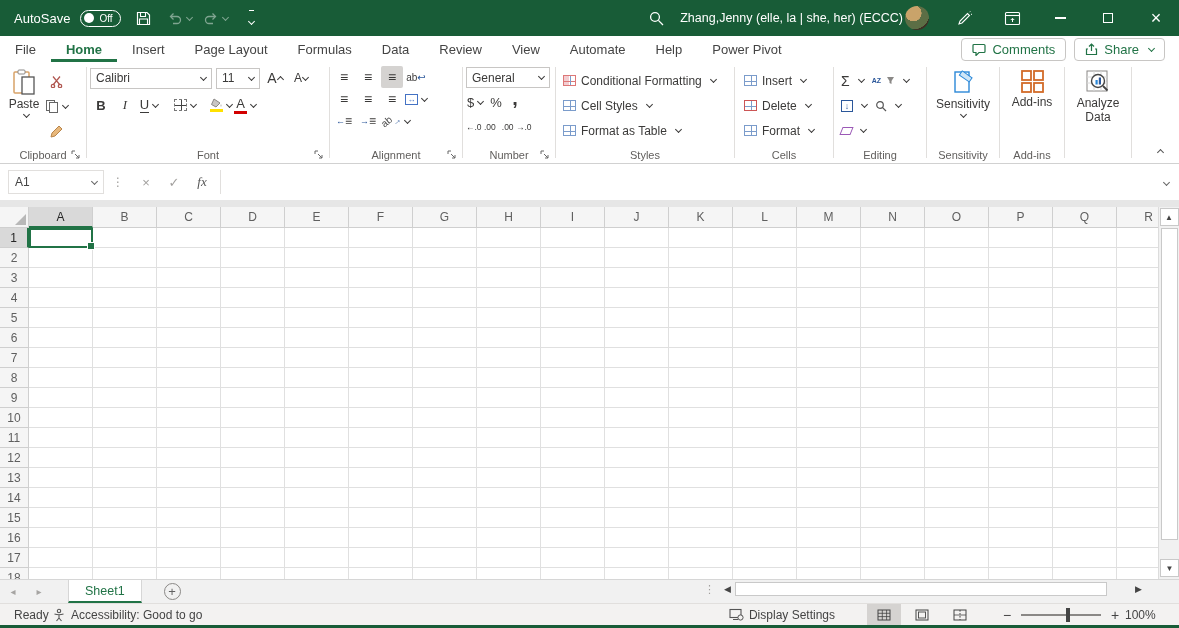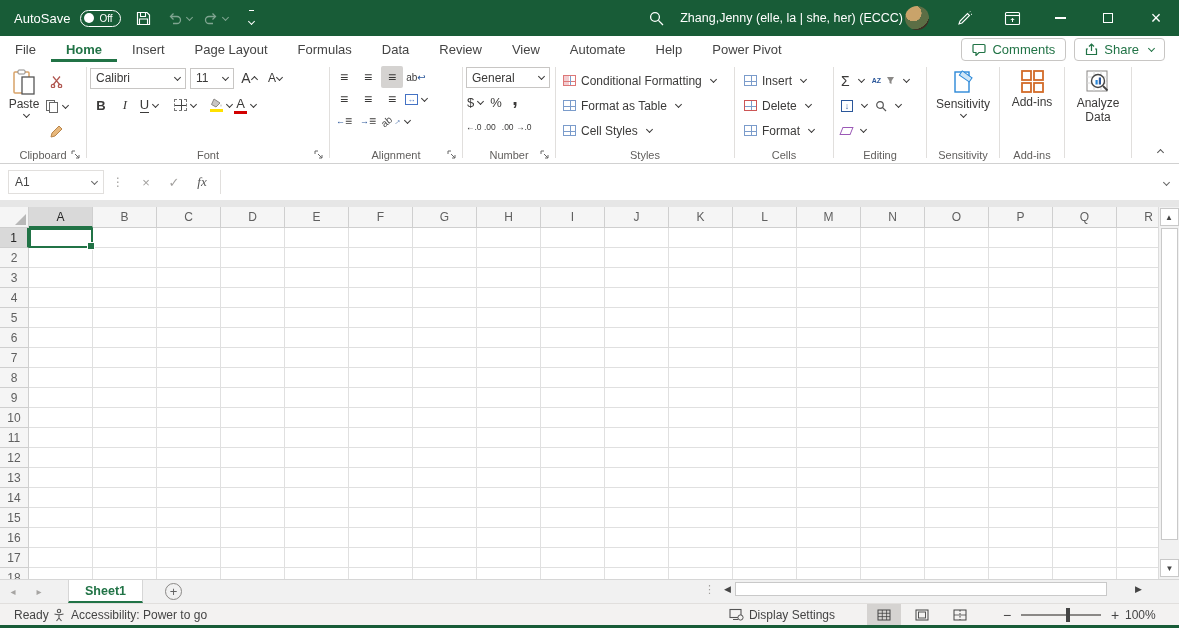--- a/index.html
+++ b/index.html
@@ -76,21 +76,21 @@
   .selbox{position:absolute;left:29px;top:21px;width:64px;height:20px;border:2px solid #217346;pointer-events:none}
   .selbox::after{content:"";position:absolute;right:-4px;bottom:-4px;width:6px;height:6px;background:#217346;border:1px solid #fff}
   
   .vscroll{position:absolute;left:1158px;top:207px;width:21px;height:372px;background:#f1f1f1;border-left:1px solid #dcdcdc}
   .varrow{width:19px;height:18px;background:#fff;border:1px solid #c9c9c9;display:flex;align-items:center;justify-content:center;font-size:8px;color:#444;margin:1px auto 0;cursor:pointer}
   .vthumb{width:17px;height:312px;background:#fff;border:1px solid #c9c9c9;margin:2px auto;cursor:grab}
   .varrow.down{position:absolute;bottom:2px;left:1px;margin:0}
   
   .sheetbar{position:absolute;left:0;top:579px;width:1179px;height:24px;background:#f1f1f1;border-top:1px solid #d6d6d6;display:flex;align-items:stretch;font-size:12px;color:#444}
   .navarrow{width:26px;display:flex;align-items:center;justify-content:center;color:#a6a4a2;font-size:10px;cursor:pointer}
-  .sheettab{background:#fff;border-left:1px solid #d6d6d6;border-right:1px solid #d6d6d6;border-bottom:2px solid #217346;display:flex;align-items:center;padding:0 16px;color:#217346;font-weight:700;font-size:12.5px;cursor:pointer;margin-left:16px}
+  .sheettab{background:#fff;border-left:1px solid #d6d6d6;border-right:1px solid #d6d6d6;border-bottom:2px solid #217346;display:flex;align-items:center;padding:0 16px;color:#217346;font-weight:400;font-size:12.5px;cursor:pointer;margin-left:16px}
   .addsheet{width:17px;height:17px;border:1px solid #8a8886;border-radius:50%;display:flex;align-items:center;justify-content:center;font-size:13px;color:#616161;align-self:center;margin-left:22px;cursor:pointer;line-height:1}
   .hscroll{position:absolute;left:722px;top:582px;display:flex;align-items:center;gap:2px}
   .harrow{font-size:9px;color:#444;cursor:pointer;padding:2px}
   .hthumb{width:372px;height:14px;background:#fff;border:1px solid #c9c9c9;cursor:grab}
   .htrack{width:22px}
   .sheetdots{position:absolute;left:704px;top:583px;color:#a19f9d;font-size:11px;cursor:pointer}
   
   .statusbar{position:absolute;left:0;top:603px;width:1179px;height:25px;background:#f3f2f1;border-top:1px solid #e1dfdd;border-bottom:3px solid #185C37;display:flex;align-items:center;font-size:12px;color:#444}
   .st-ready{padding-left:14px;width:52px;cursor:pointer}
   .st-acc{display:flex;align-items:center;gap:5px;cursor:pointer}
@@ -243,21 +243,21 @@
             <path d="M1 4V1h3M4 4l4 4M8 5v3H5" fill="none" stroke="#666" stroke-width="1"></path>
           </svg>
         </span>
     </div>
   </div>
   <div class="gsep"></div>
 
   <div class="rgroup" style="width:242px">
     <div class="gcontent" style="flex-direction:column;gap:5px;padding-top:2px">
       <div style="display:flex;gap:4px;align-items:center">
-        <span class="combo" style="width:96px">
+        <span class="combo" style="width:122px">
             <span>Calibri</span>
             <span class="chev"></span>
           </span>
         <span class="combo" style="width:44px">
             <span>11</span>
             <span class="chev"></span>
           </span>
         <span class="sbtn">
             <span style="font-size:14px">A</span>
             <span class="chev up" style="margin-left:1px"></span>
@@ -406,26 +406,26 @@
 
   <div class="rgroup" style="width:178px">
     <div class="gcontent" style="flex-direction:column;justify-content:center;gap:1px;padding-left:4px">
       <span class="rowbtn">
           <span class="gridicon cf"></span>
           <span>Conditional Formatting</span>
           <span class="chev"></span>
         </span>
       <span class="rowbtn">
           <span class="gridicon"></span>
-          <span>Format as Table</span>
+          <span>Cell Styles</span>
           <span class="chev"></span>
         </span>
       <span class="rowbtn">
           <span class="gridicon"></span>
-          <span>Cell Styles</span>
+          <span>Format as Table</span>
           <span class="chev"></span>
         </span>
     </div>
     <div class="glabel">
         <span>Styles</span>
       </div>
   </div>
   <div class="gsep"></div>
 
   <div class="rgroup" style="width:98px">
@@ -958,21 +958,21 @@
   <span class="harrow">▶</span>
 </div>
 
 <div class="statusbar">
   <span class="st-ready">Ready</span>
   <span class="st-acc">
     <svg width="14" height="14" viewBox="0 0 14 14">
         <circle cx="7" cy="3" r="1.7" fill="none" stroke="#555" stroke-width="1.1"></circle>
         <path d="M2.5 6c3 1 6 1 9 0M7 7v3M7 10l-2.5 3M7 10l2.5 3" fill="none" stroke="#555" stroke-width="1.1"></path>
       </svg>
-    <span>Accessibility: Power to go</span>
+    <span>Accessibility: Good to go</span>
   </span>
   <div class="st-right">
     <span class="st-disp">
       <svg width="15" height="13" viewBox="0 0 15 13">
           <rect x="1" y="1.5" width="11" height="8" fill="none" stroke="#555" stroke-width="1.1"></rect>
           <path d="M4 11.5h5" stroke="#555"></path>
           <circle cx="11.5" cy="9.5" r="2.6" fill="#f3f2f1" stroke="#555" stroke-width="1"></circle>
         </svg>
       <span>Display Settings</span>
     </span>

